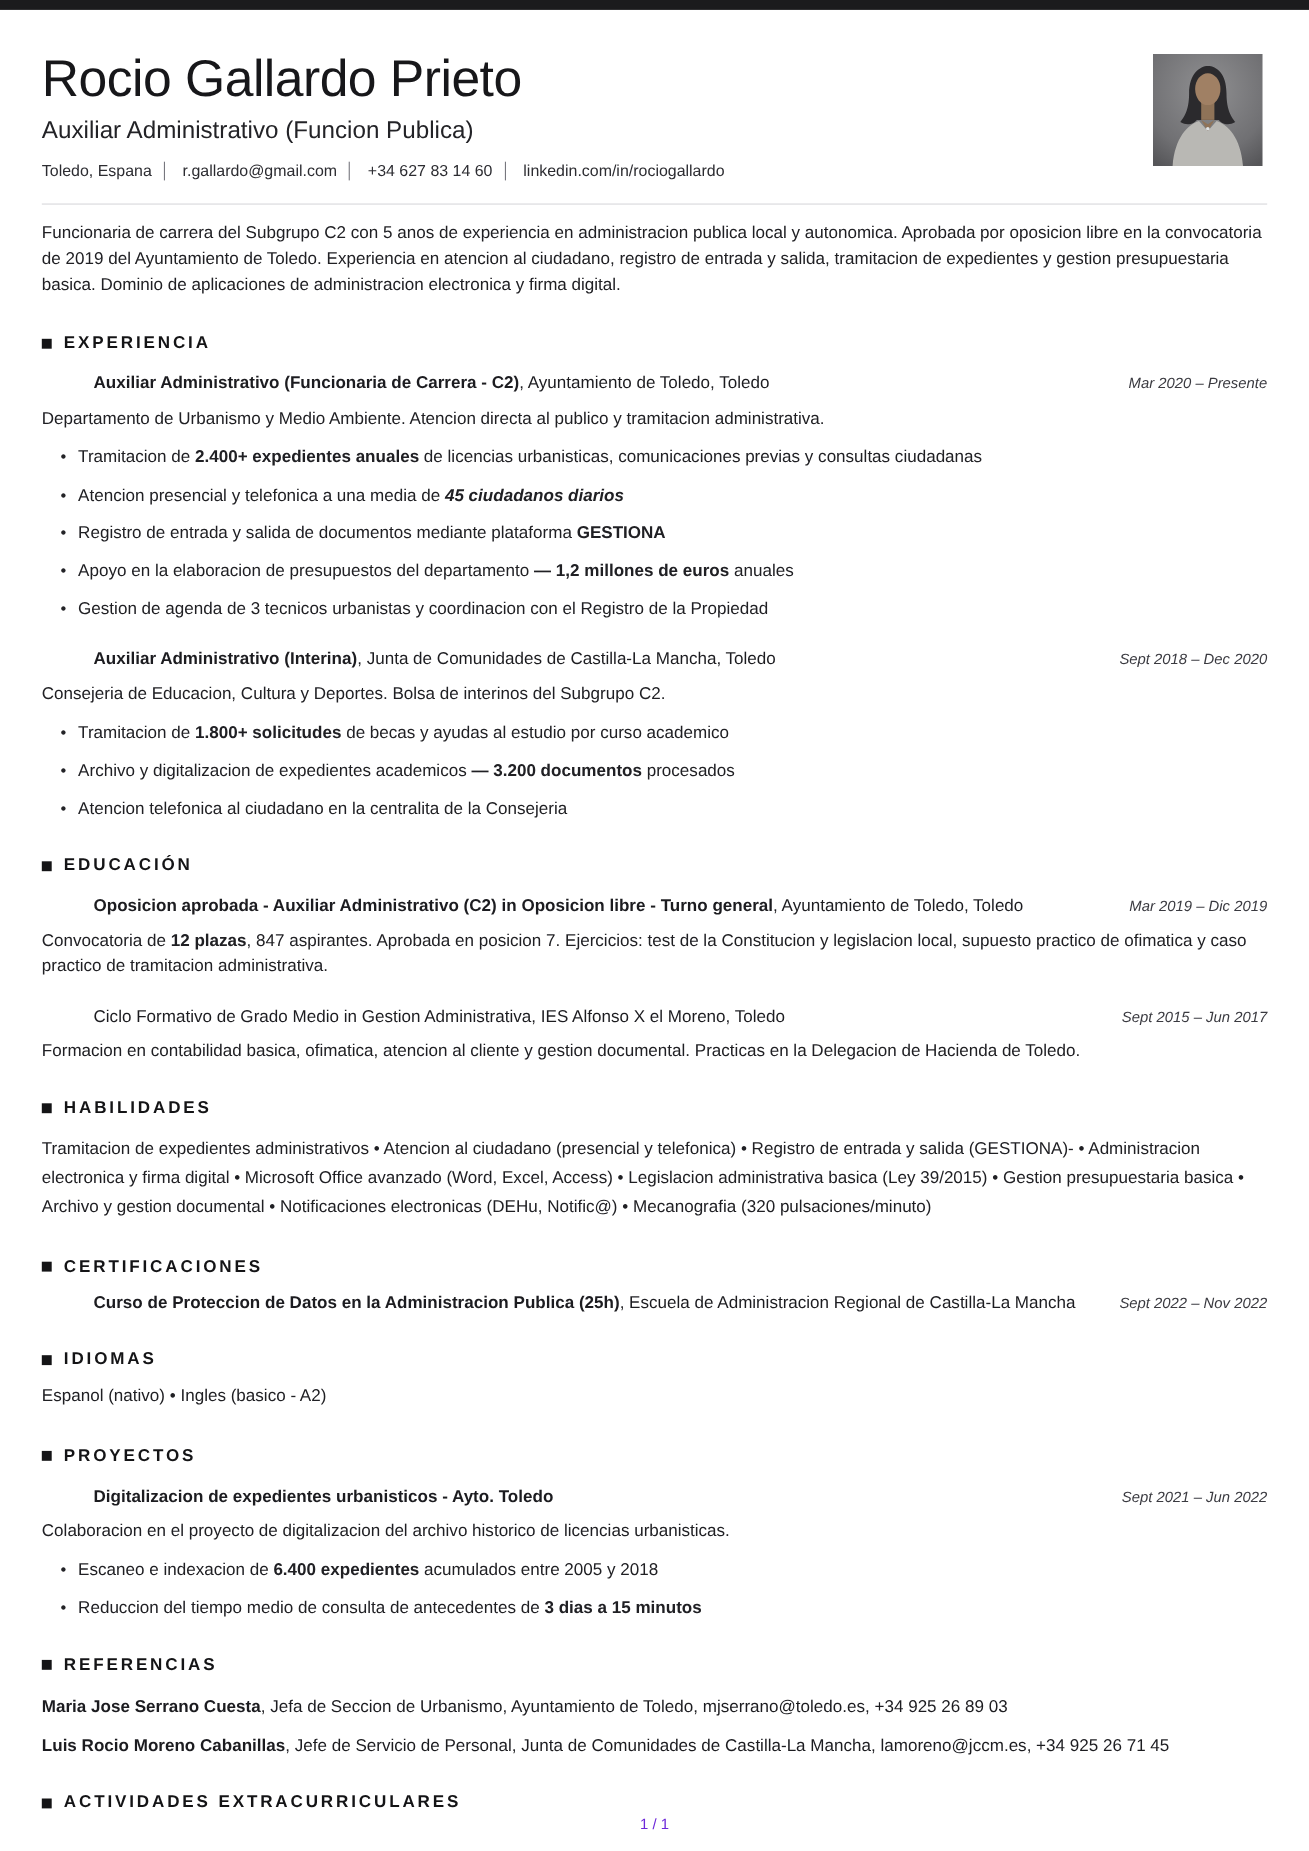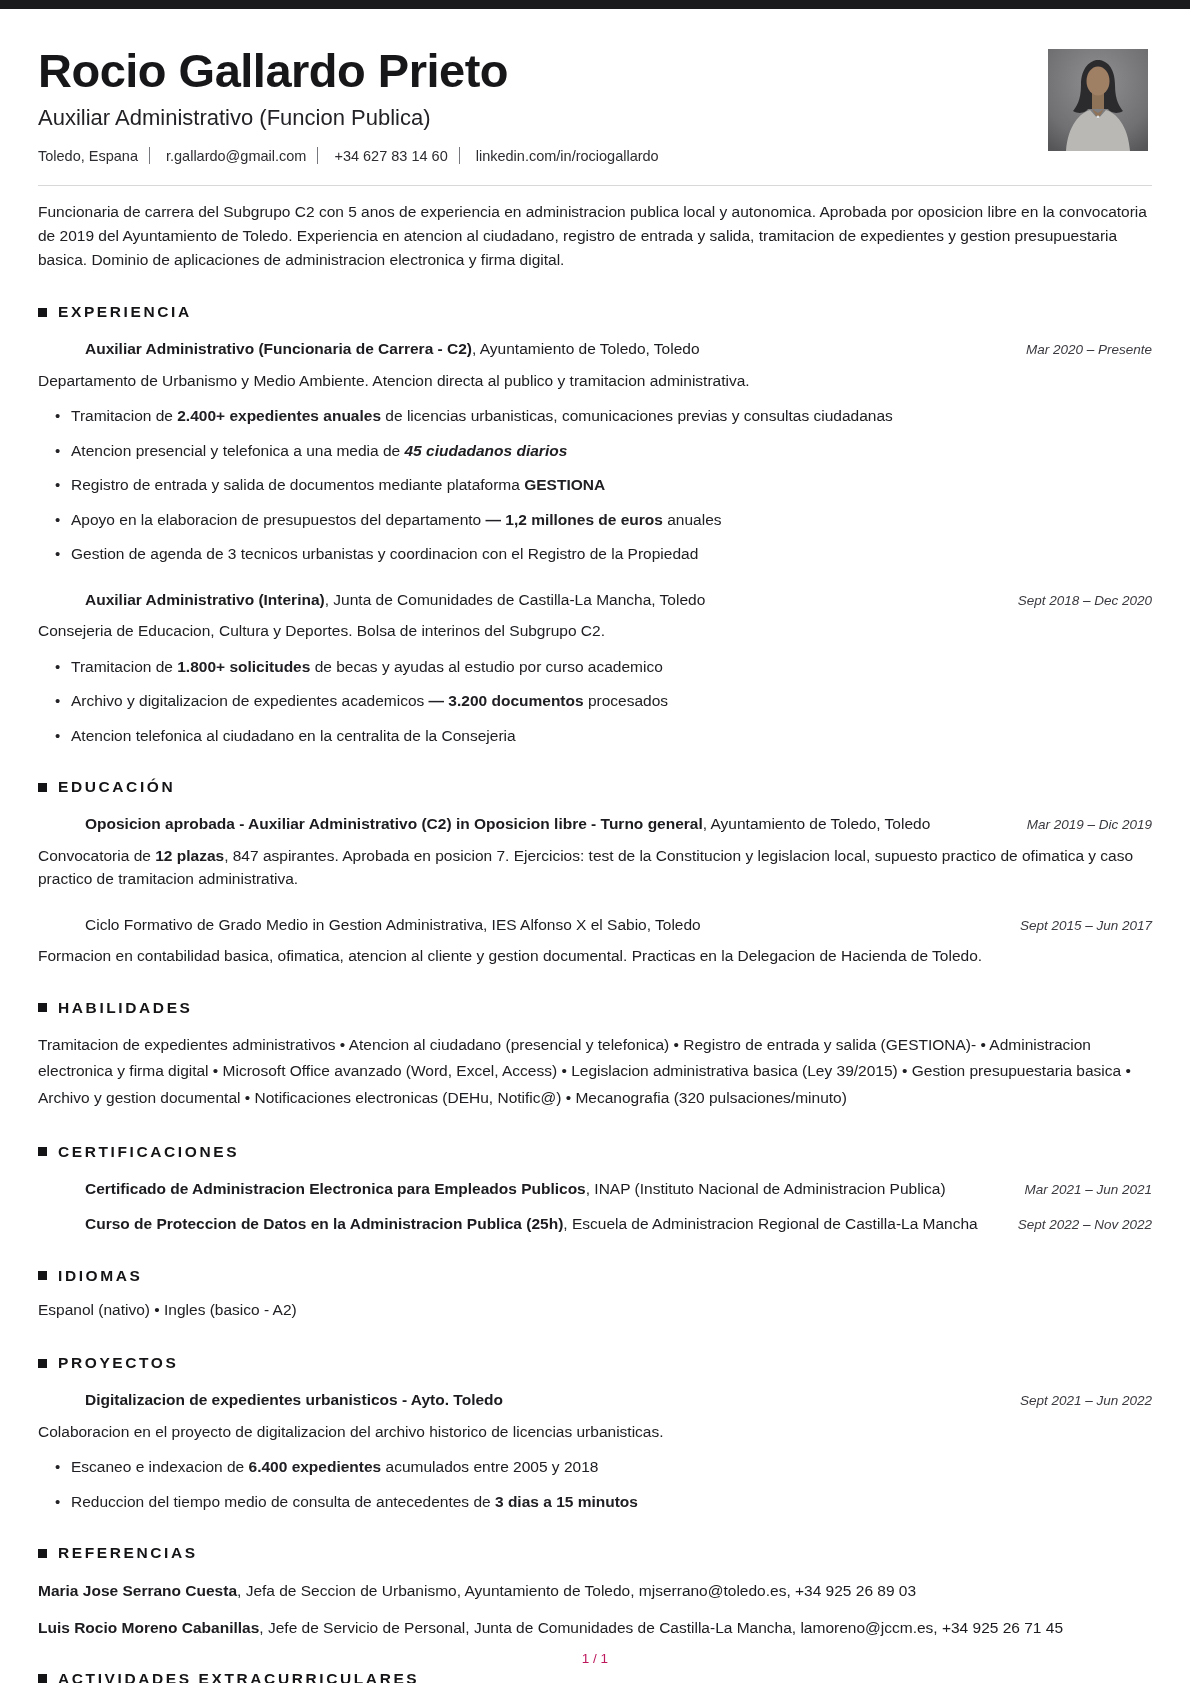--- a/index.html
+++ b/index.html
@@ -7,21 +7,21 @@
   body {
     width: 1190px; height: 1683px; position: relative;
     background: #ffffff; color: #1e1e22;
     font-family: "Liberation Sans", sans-serif;
   }
   .topbar { height: 9px; background: #1b1b1d; }
   .page { padding: 0 38px; position: relative; }
 
   
   .header { position: relative; }
-  .name { margin: 37px 0 0; font-size: 47px; font-weight: 700; letter-spacing: -0.5px; color: #17171a; line-height: 1.05; }
+  .name { margin: 37px 0 0; font-size: 47px; font-weight: 400; letter-spacing: -0.5px; color: #17171a; line-height: 1.05; }
   .job-title { margin-top: 10px; font-size: 22px; color: #232327; }
   .contact-row { margin-top: 16px; display: flex; align-items: center; font-size: 14.5px; color: #2c2c31; }
   .contact-sep { width: 1px; height: 17px; background: #77777e; margin: 0 16px 0 11px; }
   .photo { position: absolute; top: 3px; right: 4px; width: 100px; height: 102px; overflow: hidden; }
   .photo svg { display: block; }
 
   .header-divider { border: 0; border-top: 1px solid #d8d8db; margin: 21px 0 0; }
 
   .summary { margin-top: 14px; font-size: 15.5px; line-height: 1.55; color: #202024; }
 
@@ -38,21 +38,21 @@
   .entry-sub { margin-top: 8px; font-size: 15.5px; line-height: 1.52; color: #202024; }
 
   ul.bullets { margin: 13px 0 0; padding: 0 0 0 33px; list-style: none; }
   ul.bullets li { position: relative; margin-top: 12px; font-size: 15.5px; line-height: 1.45; color: #202024; }
   ul.bullets li::before { content: "\2022"; position: absolute; left: -16px; top: 0; font-size: 15px; color: #232327; }
 
   .inline-list { margin-top: 15px; font-size: 15.5px; line-height: 1.72; color: #202024; }
 
   .ref-line { margin-top: 13px; font-size: 15.5px; line-height: 1.5; color: #1c1c20; }
 
-  .footer { position: absolute; left: 0; right: 0; bottom: 17px; text-align: center; font-size: 13.5px; color: #be185d; }
+  .footer { position: absolute; left: 0; right: 0; bottom: 17px; text-align: center; font-size: 13.5px; color: #6d28d9; }
 </style>
 </head>
 <body>
 
 <div class="topbar"></div>
 
 <div class="page">
 
   <div class="header">
     <h1 class="name">Rocio Gallardo Prieto</h1>
@@ -140,47 +140,41 @@
     <div class="entry first">
       <div class="entry-head">
         <div class="entry-title"><span style="font-weight: 700;">Oposicion aprobada - Auxiliar Administrativo (C2) in Oposicion libre - Turno general</span><span>, Ayuntamiento de Toledo, Toledo</span></div>
         <div class="entry-date">Mar 2019 – Dic 2019</div>
       </div>
       <div class="entry-sub"><span>Convocatoria de </span><span style="font-weight: 700;">12 plazas</span><span>, 847 aspirantes. Aprobada en posicion 7. Ejercicios: test de la Constitucion y legislacion local, supuesto practico de ofimatica y caso practico de tramitacion administrativa.</span></div>
     </div>
 
     <div class="entry">
       <div class="entry-head">
-        <div class="entry-title"><span style="font-weight: 400;">Ciclo Formativo de Grado Medio in Gestion Administrativa</span><span>, IES Alfonso X el Sabio, Toledo</span></div>
+        <div class="entry-title"><span style="font-weight: 400;">Ciclo Formativo de Grado Medio in Gestion Administrativa</span><span>, IES Alfonso X el Moreno, Toledo</span></div>
         <div class="entry-date">Sept 2015 – Jun 2017</div>
       </div>
       <div class="entry-sub"><span>Formacion en contabilidad basica, ofimatica, atencion al cliente y gestion documental. Practicas en la Delegacion de Hacienda de Toledo.</span></div>
     </div>
   </div>
 
   <div class="section">
     <div class="section-heading">
       <span class="section-marker"></span>
       <span>HABILIDADES</span>
     </div>
     <div class="inline-list">Tramitacion de expedientes administrativos • Atencion al ciudadano (presencial y telefonica) • Registro de entrada y salida (GESTIONA)- • Administracion electronica y firma digital • Microsoft Office avanzado (Word, Excel, Access) • Legislacion administrativa basica (Ley 39/2015) • Gestion presupuestaria basica • Archivo y gestion documental • Notificaciones electronicas (DEHu, Notific@) • Mecanografia (320 pulsaciones/minuto)</div>
   </div>
 
   <div class="section">
     <div class="section-heading">
       <span class="section-marker"></span>
       <span>CERTIFICACIONES</span>
     </div>
 
-    <div class="entry first">
-      <div class="entry-head">
-        <div class="entry-title"><span style="font-weight: 700;">Certificado de Administracion Electronica para Empleados Publicos</span><span>, INAP (Instituto Nacional de Administracion Publica)</span></div>
-        <div class="entry-date">Mar 2021 – Jun 2021</div>
-      </div>
-    </div>
 
     <div class="entry" style="margin-top:13px">
       <div class="entry-head">
         <div class="entry-title"><span style="font-weight: 700;">Curso de Proteccion de Datos en la Administracion Publica (25h)</span><span>, Escuela de Administracion Regional de Castilla-La Mancha</span></div>
         <div class="entry-date">Sept 2022 – Nov 2022</div>
       </div>
     </div>
   </div>
 
   <div class="section">

